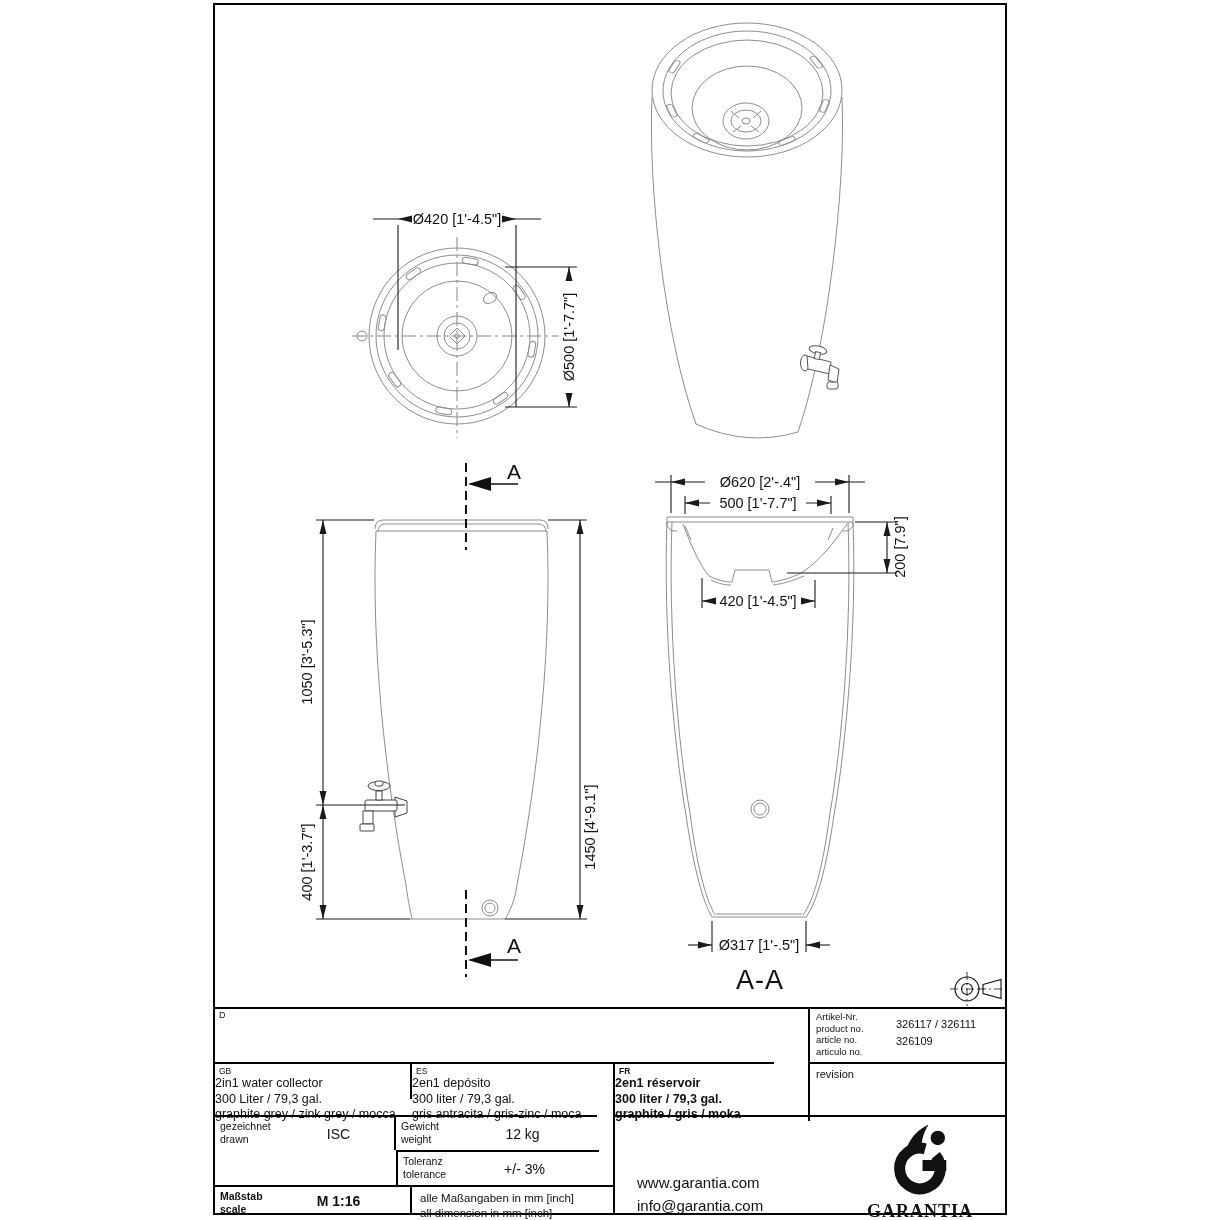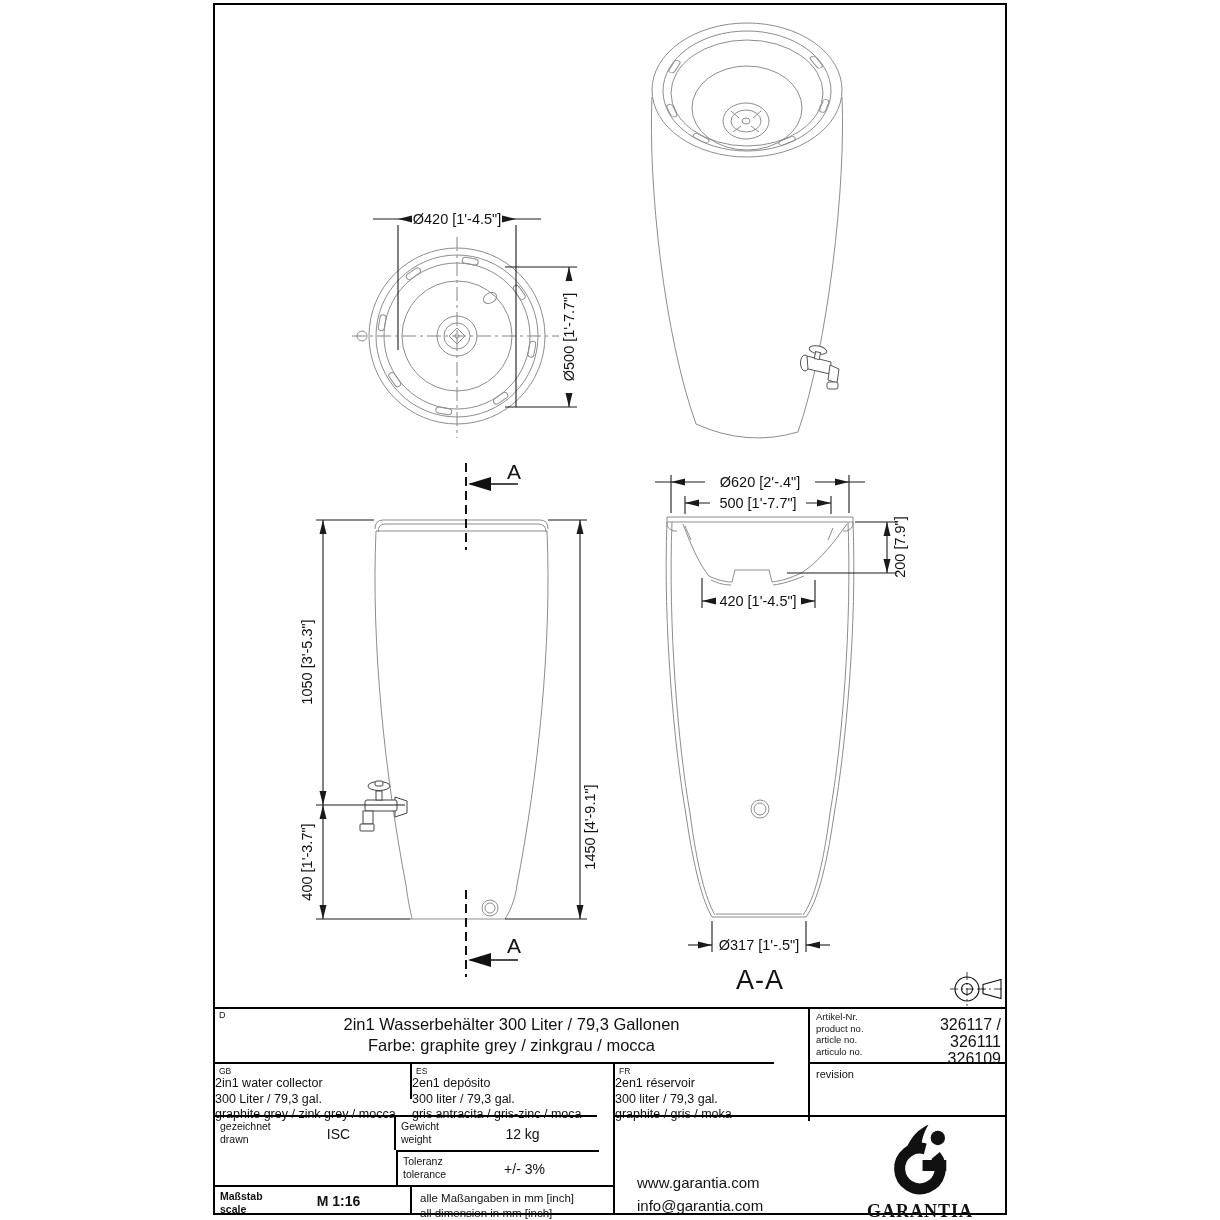--- a/index.html
+++ b/index.html
@@ -18,21 +18,21 @@
   .tb-cell{position:absolute;box-sizing:border-box;border-left:2px solid #000;border-top:2px solid #000;}
   .noL{border-left:none;} .noT{border-top:none;}
   .zone{position:absolute;top:1px;left:4px;font-size:9px;}
   .titlelines{padding-top:5px;text-align:center;font-size:16.5px;line-height:21px;}
   .lang-code{position:absolute;top:2px;left:4px;font-size:8.5px;}
   .langlines{padding-top:12px;text-align:left;font-size:12.5px;line-height:15.5px;}
   .flabel{position:absolute;left:5px;top:3px;font-size:10.5px;line-height:13px;}
   .fvalue{position:absolute;left:60px;right:8px;top:0;height:100%;display:flex;
           align-items:center;justify-content:center;font-size:14px;}
   .artlabels{position:absolute;left:6px;top:2px;font-size:9.5px;line-height:11.5px;}
-  .artvalues{position:absolute;left:86px;right:4px;top:7px;font-size:16px;line-height:17px;text-align:right;}
+  .artvalues{position:absolute;left:86px;right:4px;top:7px;font-size:11px;line-height:17px;text-align:left;}
   .revision{position:absolute;left:6px;top:4px;font-size:11px;}
   .notecell{position:absolute;left:8px;top:4px;font-size:11.5px;line-height:15px;}
   .contact{position:absolute;left:22px;top:54px;font-size:15px;line-height:23px;}
   .logo{position:absolute;right:10px;top:4px;width:150px;text-align:center;}
   .wordmark{font-family:"Liberation Serif",serif;font-weight:bold;font-size:18px;
             letter-spacing:1px;margin-top:-2px;}
 </style>
 </head>
 <body>
 
@@ -237,24 +237,20 @@
         <polygon points="768,979.5 786,974.5 786,993.5 768,988.5"></polygon>
         <line x1="763" y1="984" x2="790" y2="984" stroke-width="0.8" stroke-dasharray="8 3 2 3"></line>
       </g>
     </svg>
 
     
     <div class="titleblock">
 
       <div class="tb-cell noL noT" style="left:0;top:0;width:593px;height:53px;">
         <span class="zone">D</span>
-        <div class="titlelines">
-          <div>2in1 Wasserbehälter 300 Liter / 79,3 Gallonen</div>
-          <div>Farbe: graphite grey / zinkgrau / mocca</div>
-        </div>
       </div>
       <div class="tb-cell noT" style="left:593px;top:0;width:197px;height:53px;">
         <div class="artlabels">
           <div>Artikel-Nr.</div>
           <div>product no.</div>
           <div>article no.</div>
           <div>articulo no.</div>
         </div>
         <div class="artvalues">
           <div>326117 / 326111</div>
@@ -271,21 +267,21 @@
         </div>
       </div>
       <div class="tb-cell" style="left:195px;top:53px;width:203px;height:37px;">
         <span class="lang-code">ES</span>
         <div class="langlines">
           <div>2en1 depósito</div>
           <div>300 liter / 79,3 gal.</div>
           <div>gris antracita / gris-zinc / moca</div>
         </div>
       </div>
-      <div class="tb-cell" style="left:398px;top:53px;width:161px;height:53px;">
+      <div class="tb-cell" style="left:398px;top:53px;width:161px;height:53px;font-weight:bold;">
         <span class="lang-code">FR</span>
         <div class="langlines">
           <div>2en1 réservoir</div>
           <div>300 liter / 79,3 gal.</div>
           <div>graphite / gris / moka</div>
         </div>
       </div>
       <div class="tb-cell" style="left:593px;top:53px;width:197px;height:59px;">
         <span class="revision">revision</span>
       </div>

